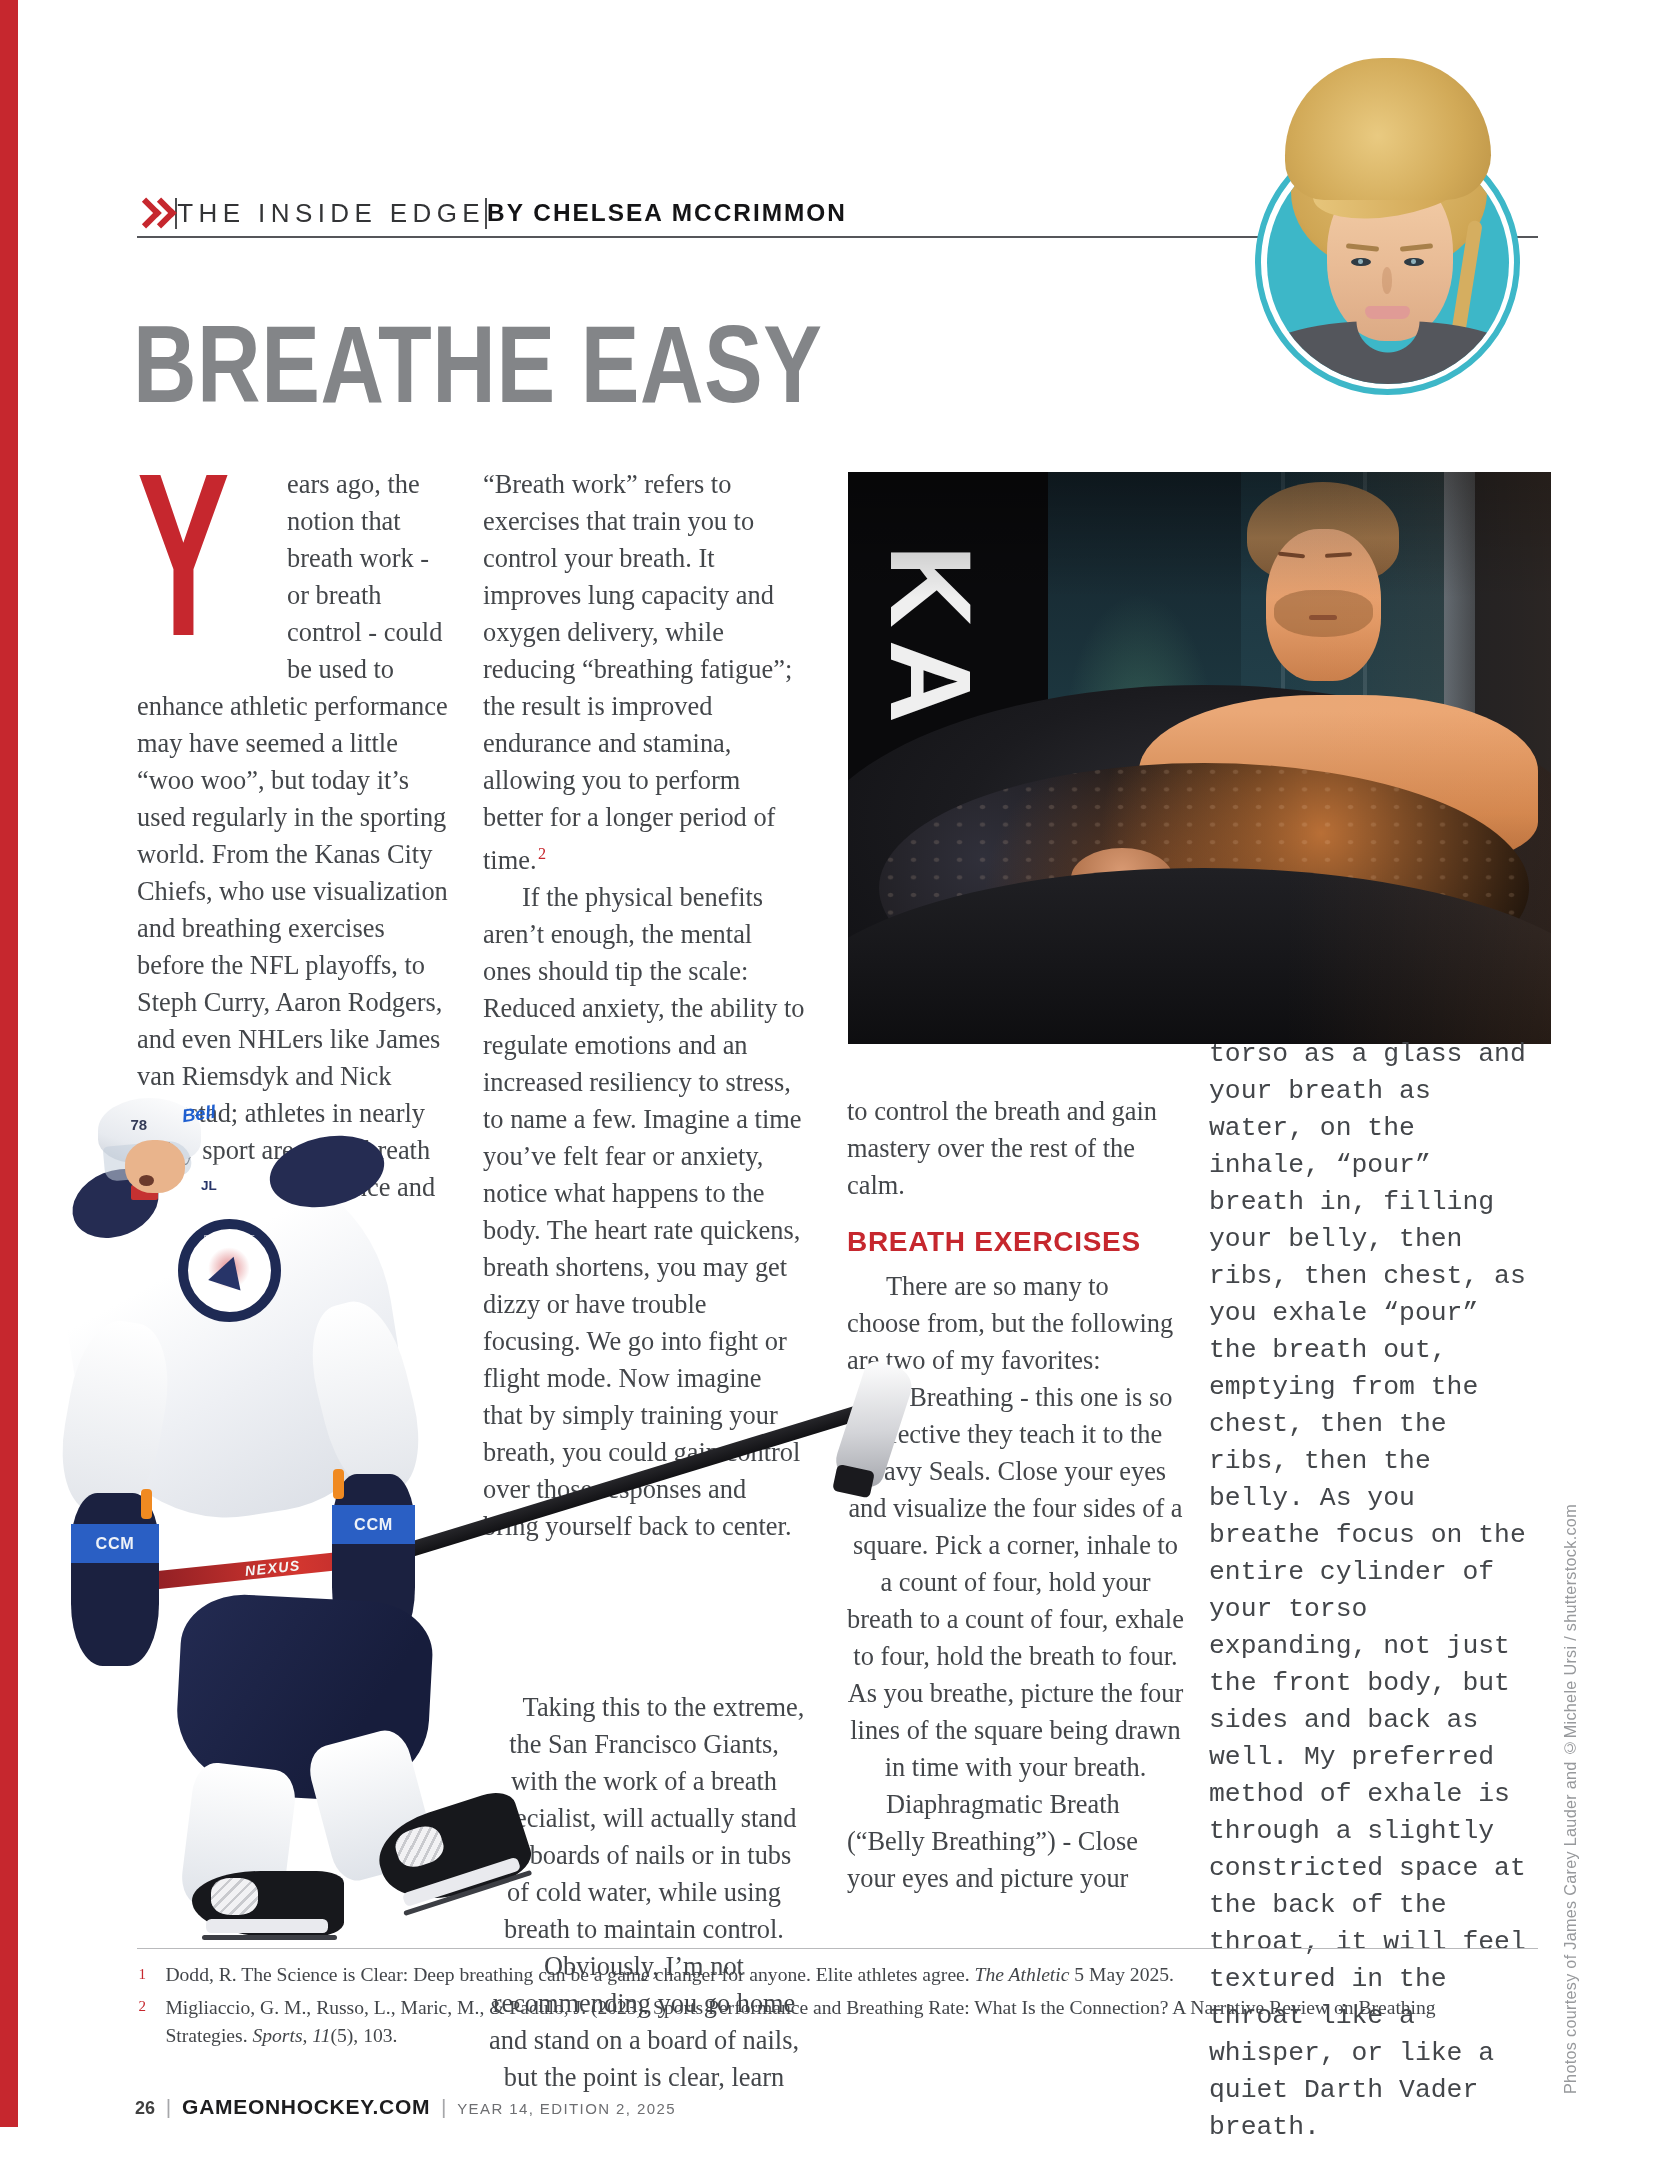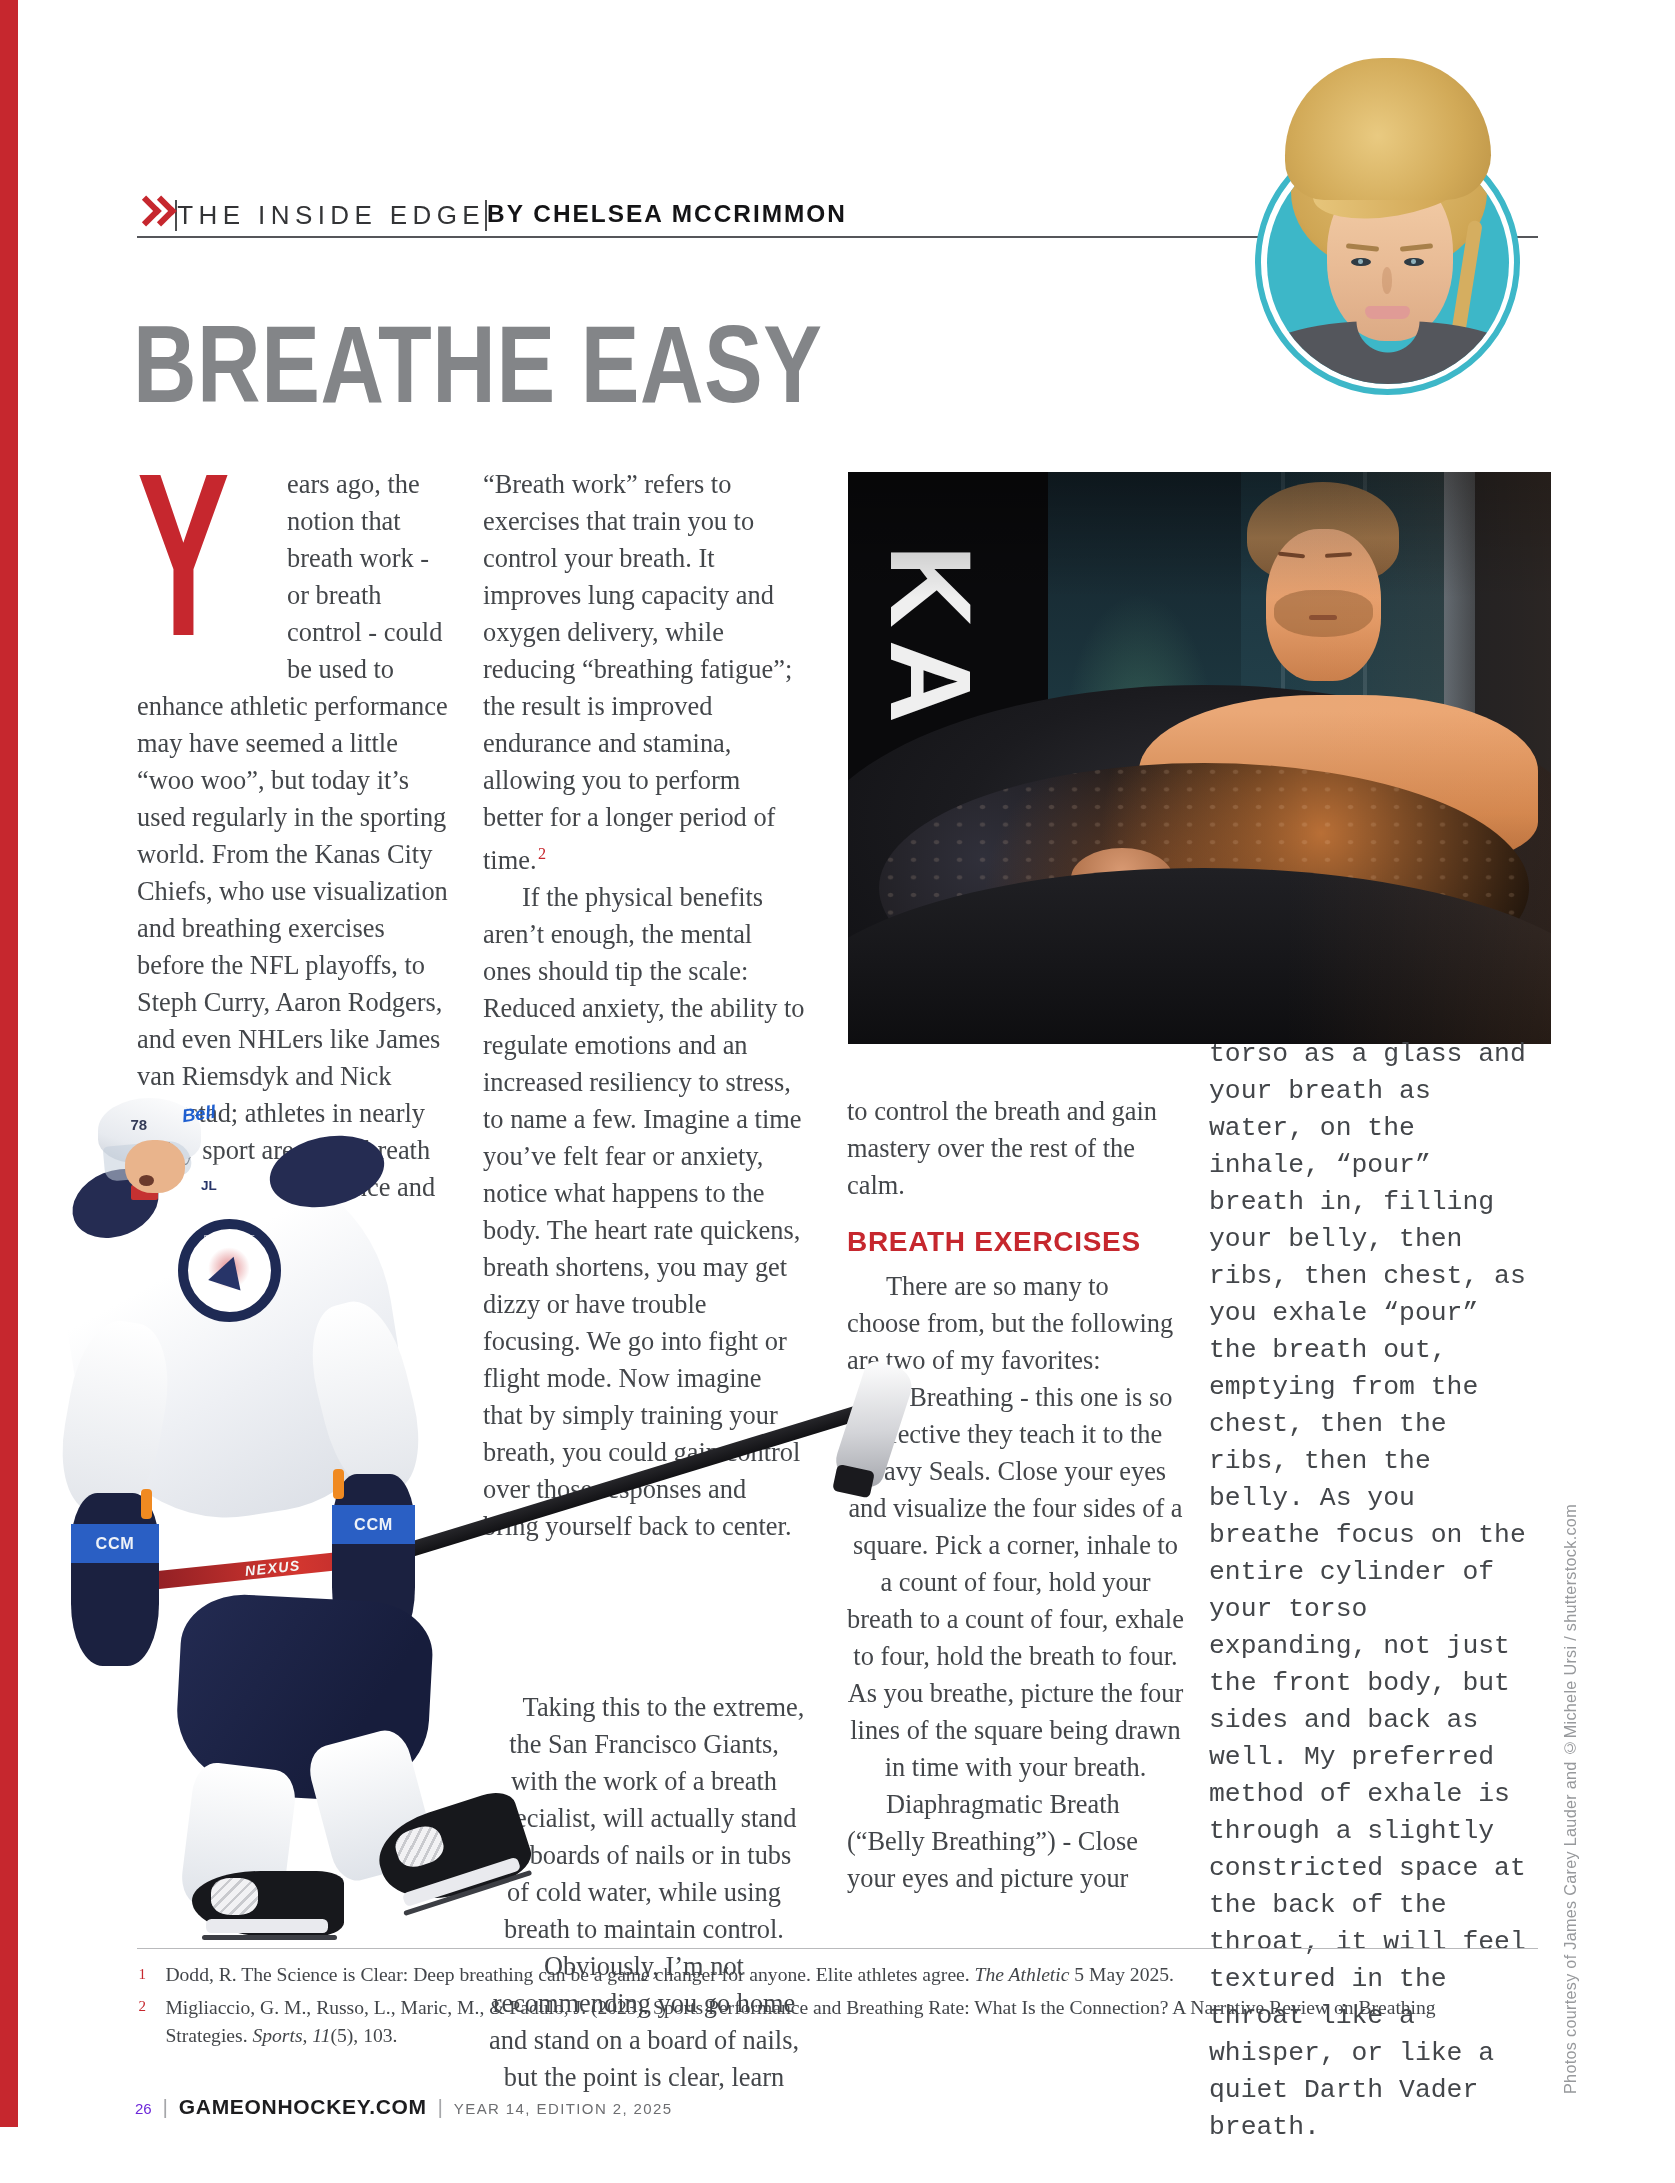--- a/index.html
+++ b/index.html
@@ -2,21 +2,21 @@
 <html style="font-size:10.8px"><head>
 <meta charset="utf-8">
 <style>
   html,body{margin:0;padding:0;}
   body{width:1676px;height:2183px;position:relative;background:#ffffff;overflow:hidden;
        font-family:"Liberation Serif",serif;color:#43464a;}
   .abs{position:absolute;}
   
   .edge-bar{left:0;top:0;width:17.6px;height:2127px;background:#c6272e;}
   
-  .kicker{left:135px;top:200px;display:flex;align-items:flex-start;height:42px;}
+  .kicker{left:135px;top:192px;display:flex;align-items:center;height:42px;}
   .chevwrap{display:flex;align-items:center;margin-right:2.7px;}
   .chev{display:inline-block;width:16.2px;height:16.2px;border-top:6.8px solid #c6272e;border-right:6.8px solid #c6272e;transform:rotate(45deg);}
   .chev+.chev{margin-left:-6.8px;}
   .vdiv{width:2px;height:31px;background:#4b4c4e;}
   .kicker-label{font-family:"Liberation Sans",sans-serif;font-size:26px;letter-spacing:5.4px;color:#333436;font-weight:400;}
   .kicker-byline{font-family:"Liberation Sans",sans-serif;font-size:24.4px;letter-spacing:2px;color:#141416;font-weight:700;}
   .header-rule{left:137px;top:236px;width:1401px;height:2px;background:#55565a;}
   
   .headshot{left:1255px;top:130px;width:265px;height:265px;}
   .hs-ring{position:absolute;inset:0;border-radius:50%;background:#ffffff;border:6.1px solid #3db7c8;box-sizing:border-box;z-index:5;}
@@ -160,21 +160,21 @@
   .pl-holder{position:absolute;height:13.5px;border-radius:5.4px;background:#e9eaee;}
   .pl-runner{position:absolute;height:4.7px;border-radius:2.7px;background:#3c3e44;}
   
   .fn-rule{left:137px;top:1948px;width:1401px;height:1.4px;background:#b9babc;}
   .footnotes{left:137px;top:1961px;width:1361px;font-size:19.6px;line-height:28px;color:#43464a;}
   .fn{position:relative;padding-left:28.4px;margin-bottom:4.7px;}
   .fn sup{position:absolute;left:1.4px;top:-1.4px;color:#c6272e;font-size:15px;}
   .fn .it{font-style:italic;}
   
   .footer{left:135px;top:2095px;display:flex;align-items:baseline;gap:10.8px;font-family:"Liberation Sans",sans-serif;}
-  .pageno{color:#6d28d9;font-weight:400;font-size:15px;}
+  .pageno{color:#404040;font-weight:700;font-size:18px;}
   .fdiv{color:#a6a7aa;font-size:21px;font-weight:300;}
   .fsite{color:#1d1d1f;font-weight:700;font-size:21px;letter-spacing:0.7px;}
   .fedition{color:#6d6e71;font-size:15px;letter-spacing:1.4px;}
   
   .credit{left:1561px;top:1443px;height:651px;writing-mode:vertical-rl;transform:rotate(180deg);
       font-family:"Liberation Sans",sans-serif;font-size:16.2px;color:#97999c;letter-spacing:0.3px;}
 </style>
 </head>
 <body>
 

